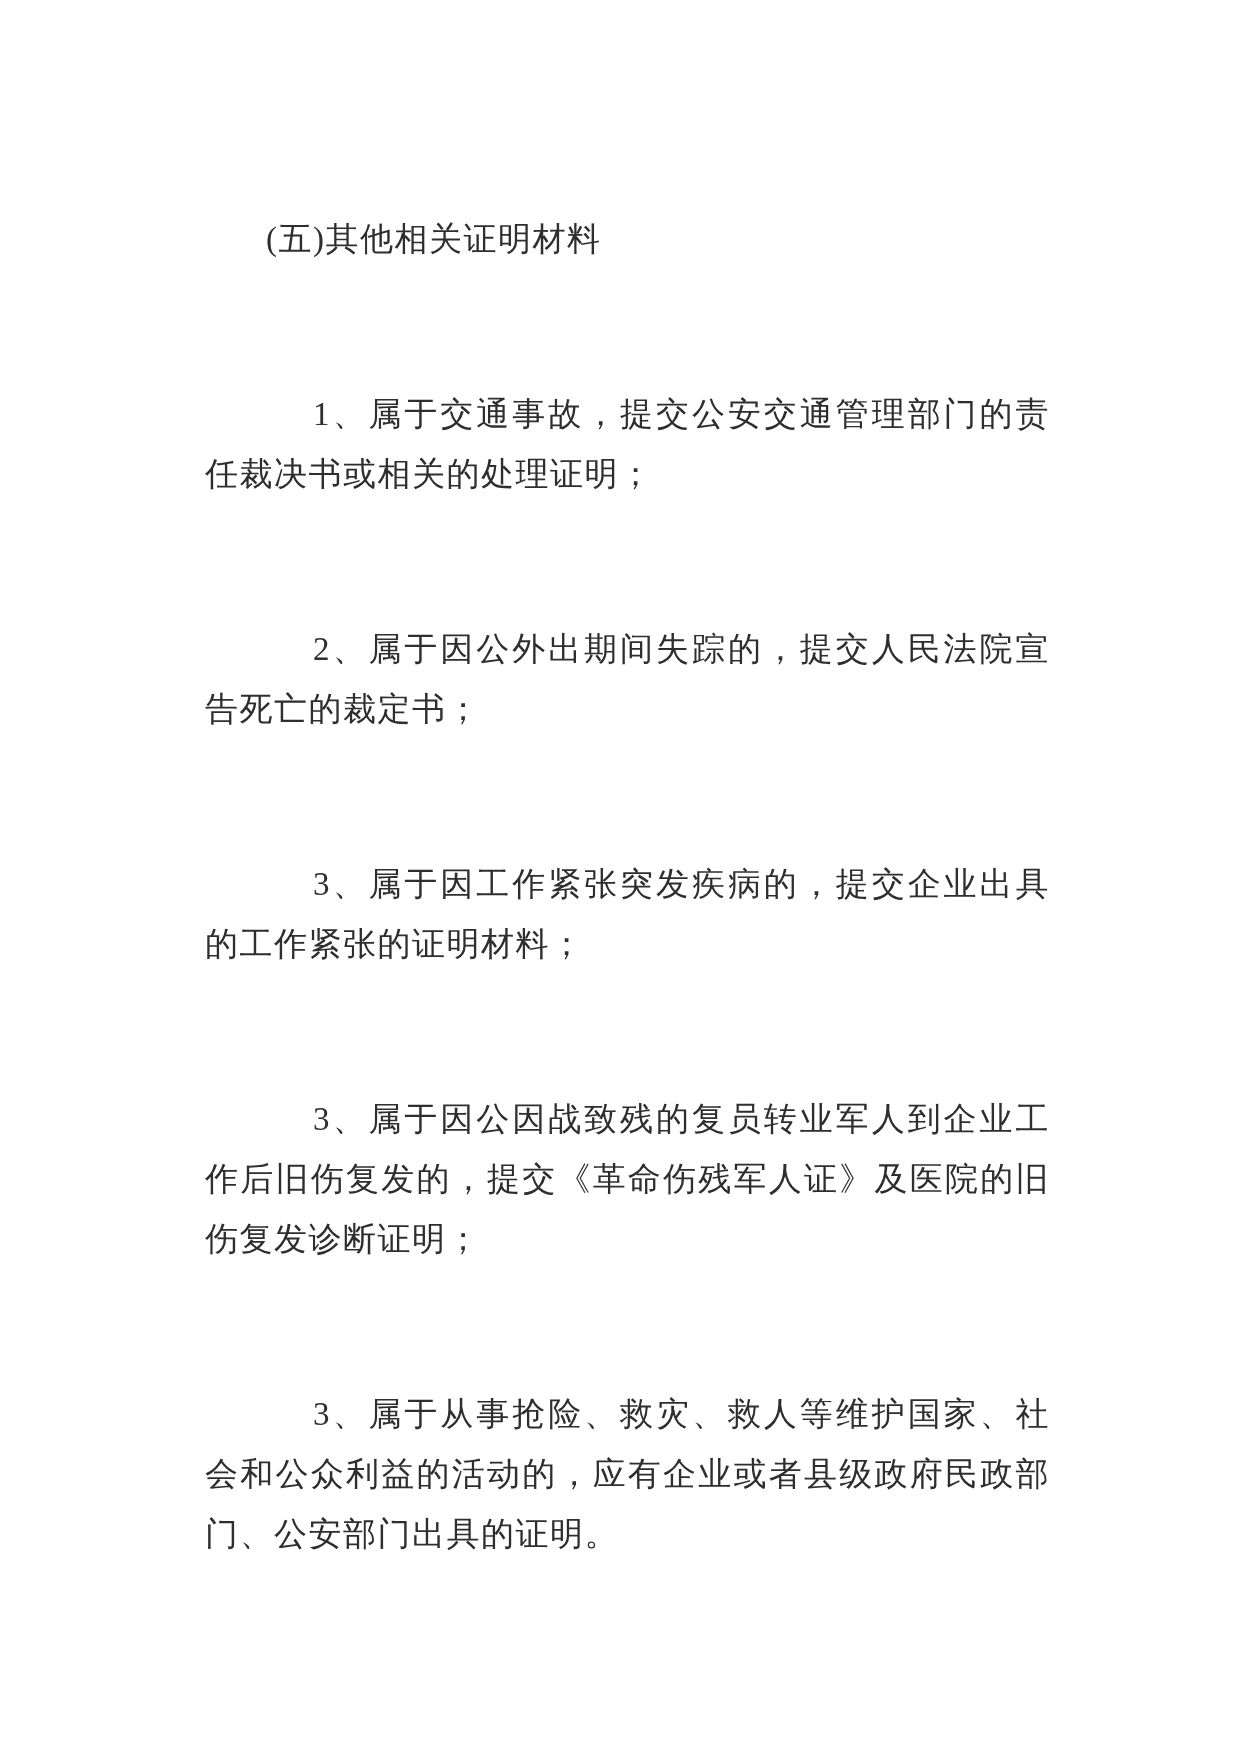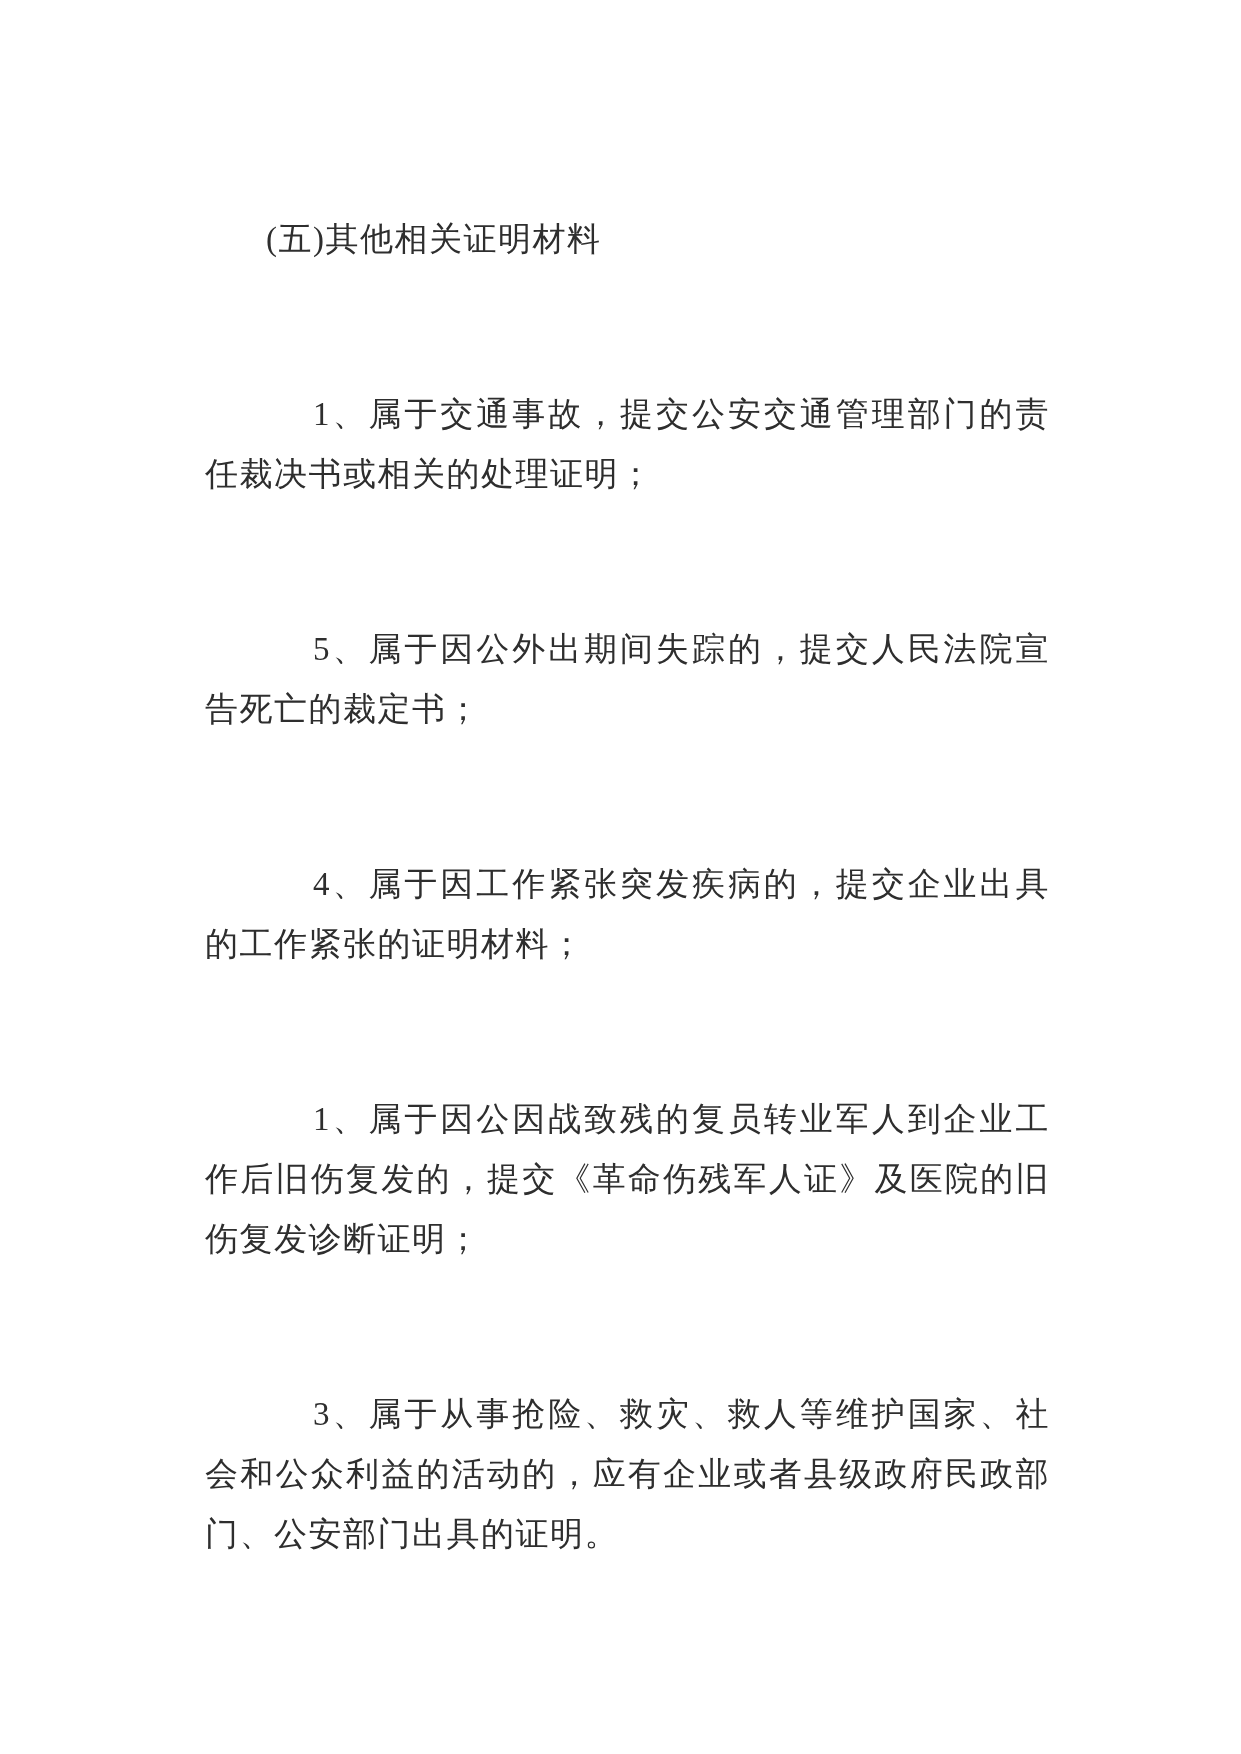--- a/index.html
+++ b/index.html
@@ -39,20 +39,20 @@
   }
 </style>
 </head>
 <body>
 
 <div class="page">
   <p class="doc-text doc-heading">(五)其他相关证明材料</p>
 
   <p class="doc-text doc-para">1、属于交通事故，提交公安交通管理部门的责任裁决书或相关的处理证明；</p>
 
-  <p class="doc-text doc-para">5、属于因公外出期间失踪的，提交人民法院宣告死亡的裁定书；</p>
+  <p class="doc-text doc-para">2、属于因公外出期间失踪的，提交人民法院宣告死亡的裁定书；</p>
 
-  <p class="doc-text doc-para">4、属于因工作紧张突发疾病的，提交企业出具的工作紧张的证明材料；</p>
+  <p class="doc-text doc-para">3、属于因工作紧张突发疾病的，提交企业出具的工作紧张的证明材料；</p>
 
-  <p class="doc-text doc-para">1、属于因公因战致残的复员转业军人到企业工作后旧伤复发的，提交《革命伤残军人证》及医院的旧伤复发诊断证明；</p>
+  <p class="doc-text doc-para">3、属于因公因战致残的复员转业军人到企业工作后旧伤复发的，提交《革命伤残军人证》及医院的旧伤复发诊断证明；</p>
 
   <p class="doc-text doc-para">3、属于从事抢险、救灾、救人等维护国家、社会和公众利益的活动的，应有企业或者县级政府民政部门、公安部门出具的证明。</p>
 </div>
 
 </body></html>

